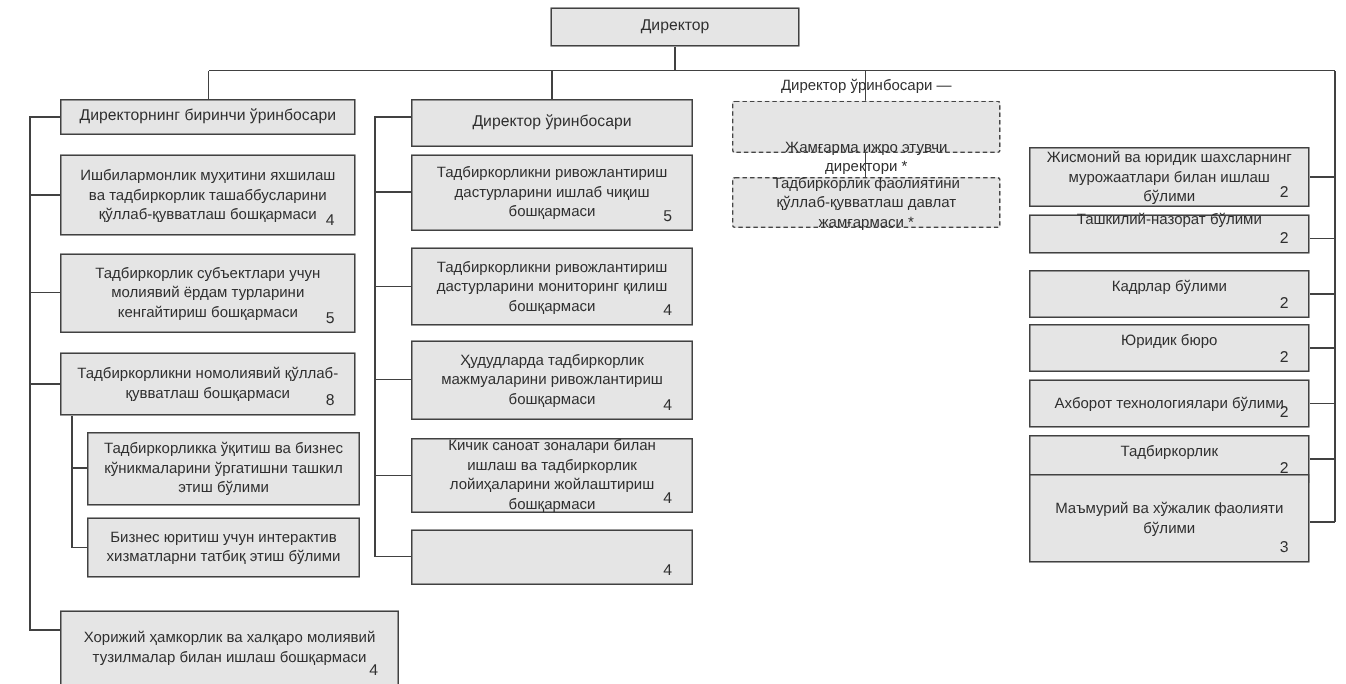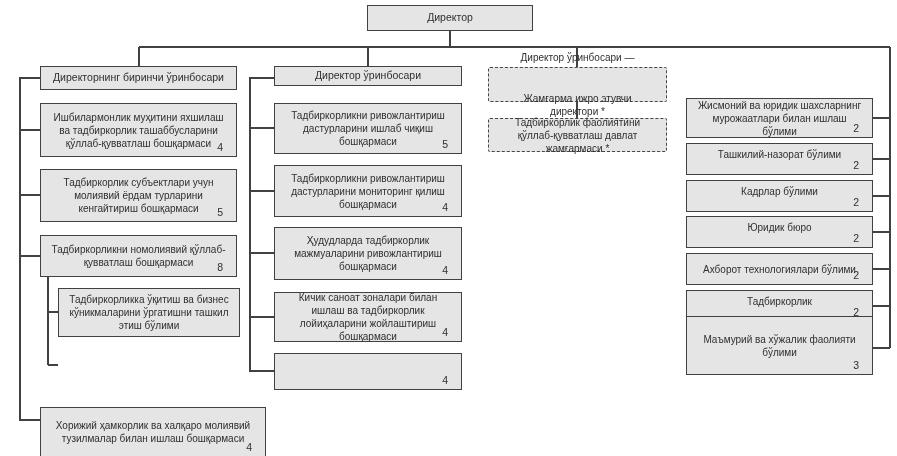--- a/index.html
+++ b/index.html
@@ -88,26 +88,29 @@
     <div class="lbl">Тадбиркорлик субъектлари учун молиявий ёрдам турларини кенгайтириш бошқармаси</div>
     <div class="cnt">5</div>
   </div>
   <div class="box" style="left:40px;top:235px;width:197px;height:42px">
     <div class="lbl">Тадбиркорликни номолиявий қўллаб-қувватлаш бошқармаси</div>
     <div class="cnt">8</div>
   </div>
   <div class="box" style="left:58px;top:288px;width:182px;height:49px">
     <div class="lbl">Тадбиркорликка ўқитиш ва бизнес кўникмаларини ўргатишни ташкил этиш бўлими</div>
   </div>
+  <div class="box" style="left:58px;top:345px;width:182px;height:40px">
+    <div class="lbl">Бизнес юритиш учун интерактив хизматларни татбиқ этиш бўлими</div>
+  </div>
   <div class="box" style="left:40px;top:407px;width:226px;height:50px">
     <div class="lbl">Хорижий ҳамкорлик ва халқаро молиявий тузилмалар билан ишлаш бошқармаси</div>
     <div class="cnt">4</div>
   </div>
 
-  <div class="box hdr" style="left:274px;top:66px;width:188px;height:20px">
+  <div class="box hdr" style="left:274px;top:66px;width:188px;height:32px">
     <div class="lbl">Директор ўринбосари</div>
   </div>
   <div class="box" style="left:274px;top:103px;width:188px;height:51px">
     <div class="lbl">Тадбиркорликни ривожлантириш дастурларини ишлаб чиқиш бошқармаси</div>
     <div class="cnt">5</div>
   </div>
   <div class="box" style="left:274px;top:165px;width:188px;height:52px">
     <div class="lbl">Тадбиркорликни ривожлантириш дастурларини мониторинг қилиш бошқармаси</div>
     <div class="cnt">4</div>
   </div>
@@ -128,21 +131,21 @@
     <div class="lbl">Жамғарма ижро этувчи директори *</div>
   </div>
   <div class="box dashed" style="left:488px;top:118px;width:179px;height:34px">
     <div class="lbl">Тадбиркорлик фаолиятини қўллаб-қувватлаш давлат жамғармаси *</div>
   </div>
 
   <div class="box" style="left:686px;top:98px;width:187px;height:40px">
     <div class="lbl">Жисмоний ва юридик шахсларнинг мурожаатлари билан ишлаш бўлими</div>
     <div class="cnt">2</div>
   </div>
-  <div class="box" style="left:686px;top:143px;width:187px;height:32px;padding-bottom:12px">
+  <div class="box" style="left:686px;top:143px;width:187px;height:16px;padding-bottom:22px">
     <div class="lbl">Ташкилий-назорат бўлими</div>
     <div class="cnt">2</div>
   </div>
   <div class="box" style="left:686px;top:180px;width:187px;height:32px;padding-bottom:12px">
     <div class="lbl">Кадрлар бўлими</div>
     <div class="cnt">2</div>
   </div>
   <div class="box" style="left:686px;top:216px;width:187px;height:32px;padding-bottom:12px">
     <div class="lbl">Юридик бюро</div>
     <div class="cnt">2</div>

